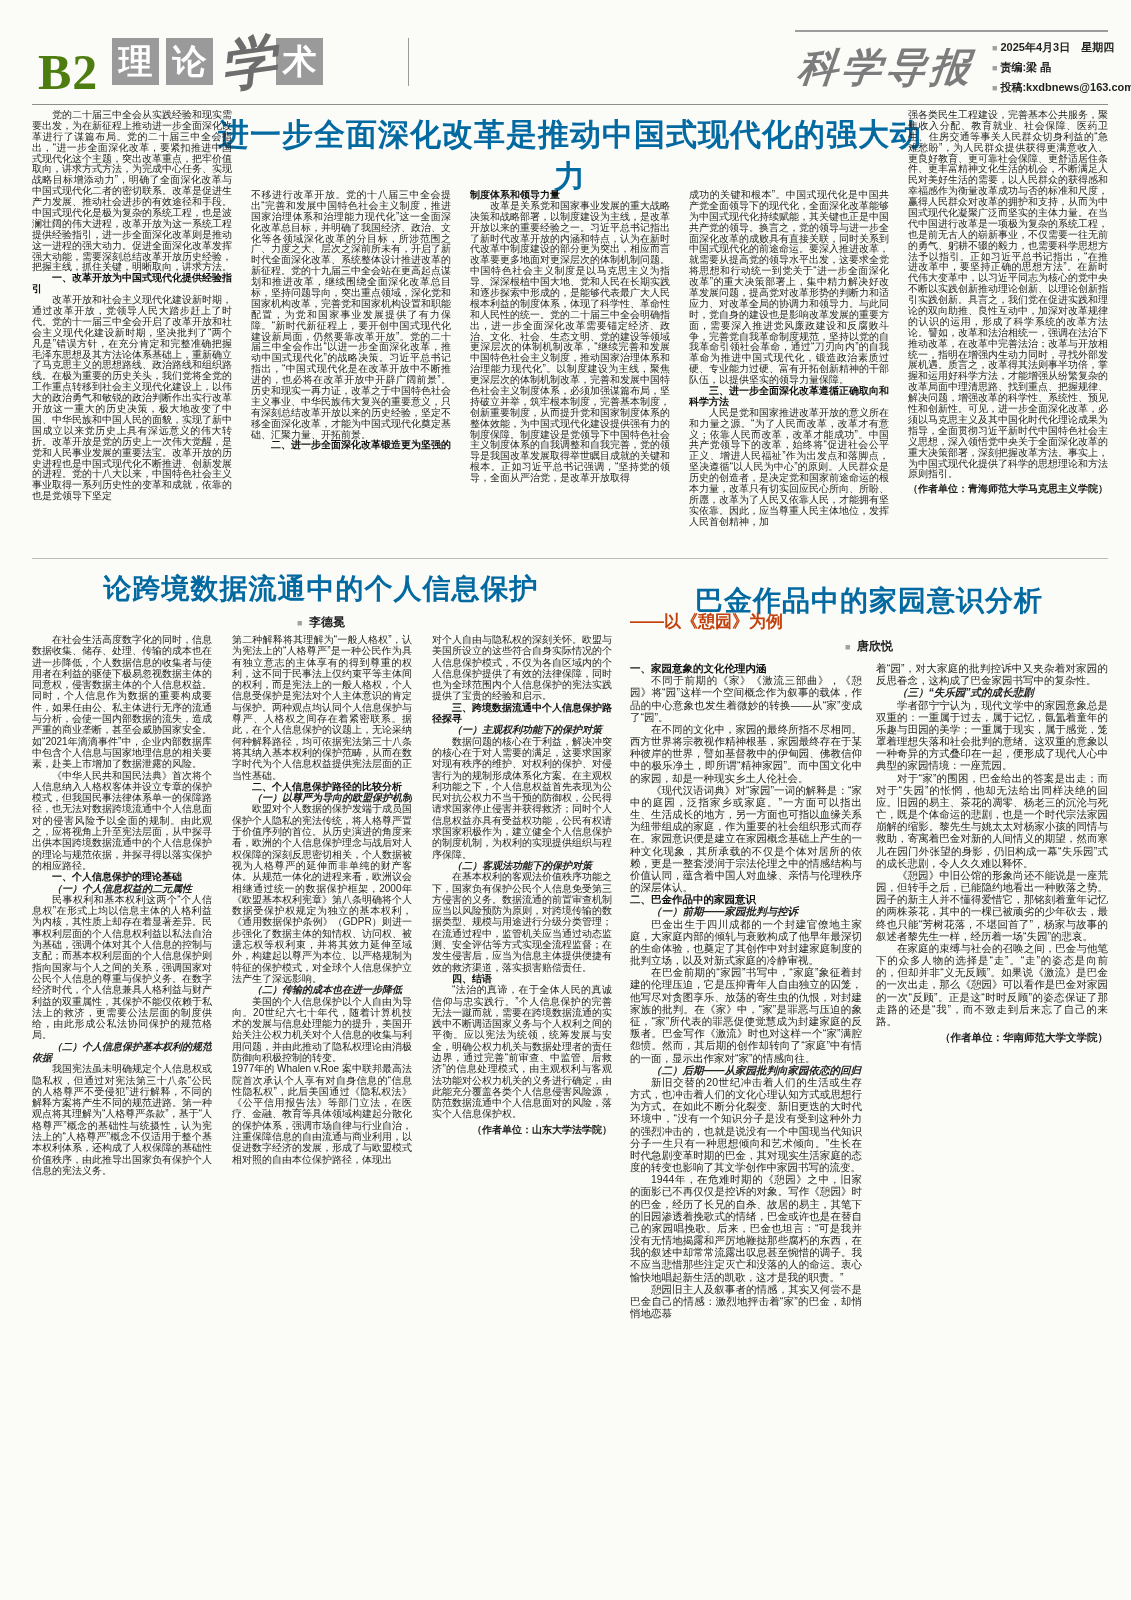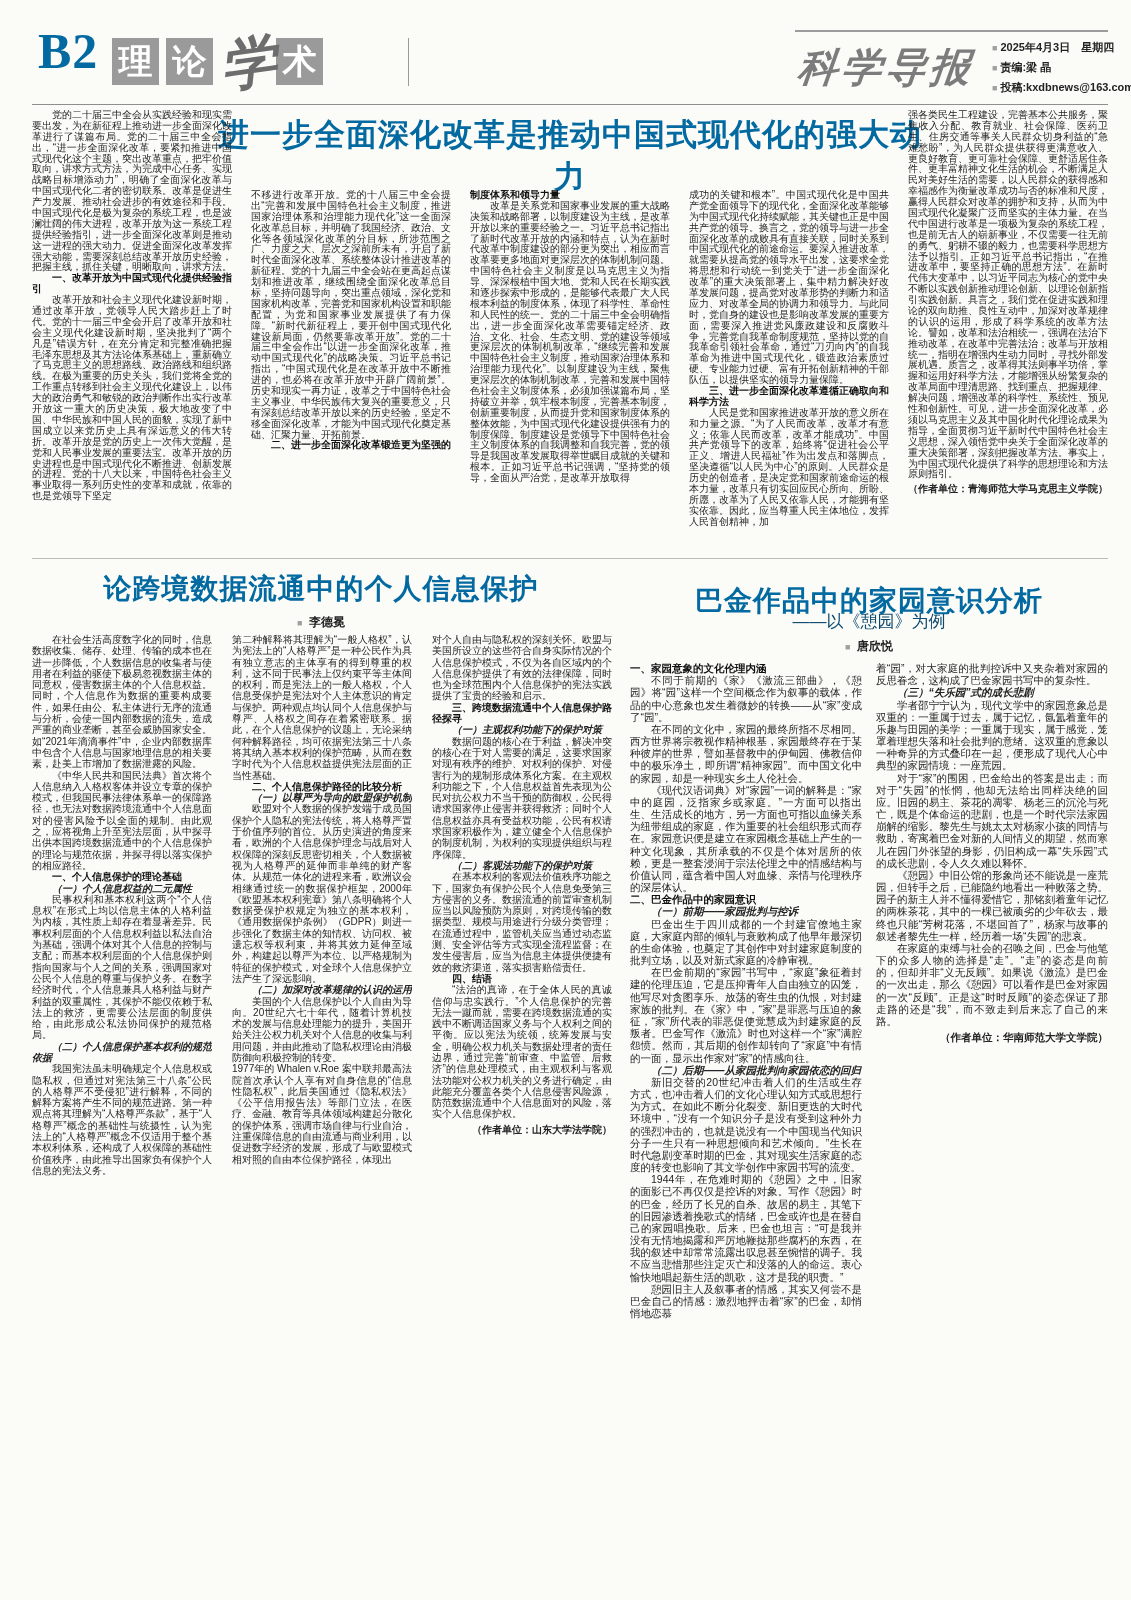--- a/index.html
+++ b/index.html
@@ -3,22 +3,22 @@
 <meta charset="utf-8">
 <style>
   html,body{margin:0;padding:0;}
   body{
     width:1131px;height:1600px;position:relative;overflow:hidden;
     background:#fbfbf8;color:#1c1c1c;
     font-family:"Liberation Sans","DejaVu Sans",sans-serif;
   }
   
   .page-header{position:absolute;left:0;top:0;width:1131px;height:104px;}
-  .edition{position:absolute;left:38px;top:22px;font-family:"Liberation Serif","DejaVu Serif",serif;
-    font-weight:bold;font-size:50px;color:#0369a1;letter-spacing:1px;}
+  .edition{position:absolute;left:38px;top:43px;font-family:"Liberation Serif","DejaVu Serif",serif;
+    font-weight:bold;font-size:50px;color:#4d7c0f;letter-spacing:1px;}
   .sec-boxes{position:absolute;left:112px;top:38px;height:50px;}
   .sec-box{display:inline-block;width:47px;height:47px;background:#9a9a9a;color:#fff;
     font-weight:bold;font-size:34px;line-height:47px;text-align:center;margin-right:7px;vertical-align:top;}
   .sec-script{display:inline-block;width:56px;height:47px;color:#6d6d6d;
     font-family:"Liberation Serif","DejaVu Serif",serif;font-style:italic;font-weight:bold;
     font-size:56px;line-height:50px;text-align:center;transform:rotate(-8deg);vertical-align:top;}
   .sec-rule{position:absolute;left:408px;top:38px;width:1px;height:48px;background:#9a9a9a;}
   .mast-rule{position:absolute;left:795px;top:30px;width:313px;height:2px;background:#9c9c9c;}
   .masthead{position:absolute;left:798px;top:40px;width:190px;
     font-family:"Liberation Serif","DejaVu Serif",serif;font-style:italic;font-weight:bold;
@@ -45,22 +45,22 @@
   .art-top .col{font-size:10px;line-height:1.09;width:200px;}
   .section-divider{position:absolute;left:32px;top:558px;width:1076px;height:1px;background:#bdbdb8;}
   
   .art-left{position:absolute;left:32px;top:570px;width:578px;height:1012px;}
   .art-left .headline{position:absolute;left:0;top:0;width:578px;font-size:28px;}
   .art-left .byline{position:absolute;left:0;top:44px;width:578px;}
   .art-left .col{font-size:10px;line-height:1.13;width:180px;top:64px;height:946px;}
   
   .art-right{position:absolute;left:630px;top:570px;width:478px;height:1012px;}
   .art-right .headline{position:absolute;left:0;top:12px;width:478px;font-size:28px;}
-  .art-right .subtitle{position:absolute;left:0;top:40px;width:478px;text-align:center;
-    font-size:17px;color:#0c4a6e;font-weight:normal;}
+  .art-right .subtitle{position:absolute;left:0;top:40px;width:478px;
+    font-size:17px;color:#c2410c;font-weight:bold;}
   .art-right .byline{position:absolute;left:0;top:68px;width:478px;}
   .art-right .col{font-size:10.5px;line-height:1.16;width:232px;top:92px;height:918px;}
 </style>
 </head>
 <body>
 
 <div class="page-header">
   <div class="edition">B2</div>
   <div class="sec-boxes">
     <span class="sec-box">理</span><span class="sec-box">论</span><span class="sec-script">学</span><span class="sec-box">术</span>
@@ -114,21 +114,21 @@
       <div class="blk hi">（一）个人信息权益的二元属性</div>
       <div class="blk p">民事权利和基本权利这两个“个人信息权”在形式上均以信息主体的人格利益为内核，其性质上却存在着显著差异。民事权利层面的个人信息权利益以私法自治为基础，强调个体对其个人信息的控制与支配；而基本权利层面的个人信息保护则指向国家与个人之间的关系，强调国家对公民个人信息的尊重与保护义务。在数字经济时代，个人信息兼具人格利益与财产利益的双重属性，其保护不能仅依赖于私法上的救济，更需要公法层面的制度供给，由此形成公私法协同保护的规范格局。</div>
       <div class="blk hi">（二）个人信息保护基本权利的规范依据</div>
       <div class="blk p">我国宪法虽未明确规定个人信息权或隐私权，但通过对宪法第三十八条“公民的人格尊严不受侵犯”进行解释，不同的解释方案将产生不同的规范进路。第一种观点将其理解为“人格尊严条款”，基于“人格尊严”概念的基础性与统摄性，认为宪法上的“人格尊严”概念不仅适用于整个基本权利体系，还构成了人权保障的基础性价值秩序，由此推导出国家负有保护个人信息的宪法义务。</div>
     </div>
   <div class="col" style="left:200px;">
       <div class="blk pc">第二种解释将其理解为“一般人格权”，认为宪法上的“人格尊严”是一种公民作为具有独立意志的主体享有的得到尊重的权利，这不同于民事法上仅约束平等主体间的权利，而是宪法上的一般人格权，个人信息受保护是宪法对个人主体意识的肯定与保护。两种观点均认同个人信息保护与尊严、人格权之间存在着紧密联系。据此，在个人信息保护的议题上，无论采纳何种解释路径，均可依据宪法第三十八条将其纳入基本权利的保护范畴，从而在数字时代为个人信息权益提供宪法层面的正当性基础。</div>
       <div class="blk h">二、个人信息保护路径的比较分析</div>
       <div class="blk hi">（一）以尊严为导向的欧盟保护机制</div>
       <div class="blk p">欧盟对个人数据的保护发端于成员国保护个人隐私的宪法传统，将人格尊严置于价值序列的首位。从历史演进的角度来看，欧洲的个人信息保护理念与战后对人权保障的深刻反思密切相关，个人数据被视为人格尊严的延伸而非单纯的财产客体。从规范一体化的进程来看，欧洲议会相继通过统一的数据保护框架，2000年《欧盟基本权利宪章》第八条明确将个人数据受保护权规定为独立的基本权利，《通用数据保护条例》（GDPR）则进一步强化了数据主体的知情权、访问权、被遗忘权等权利束，并将其效力延伸至域外，构建起以尊严为本位、以严格规制为特征的保护模式，对全球个人信息保护立法产生了深远影响。</div>
-      <div class="blk hi">（二）加深对改革规律的认识的运用</div>
+      <div class="blk hi">（二）传输的成本也在进一步降低</div>
       <div class="blk p">美国的个人信息保护以个人自由为导向。20世纪六七十年代，随着计算机技术的发展与信息处理能力的提升，美国开始关注公权力机关对个人信息的收集与利用问题，并由此推动了隐私权理论由消极防御向积极控制的转变。</div>
       <div class="blk pc">1977年的 Whalen v.Roe 案中联邦最高法院首次承认个人享有对自身信息的“信息性隐私权”，此后美国通过《隐私权法》《公平信用报告法》等部门立法，在医疗、金融、教育等具体领域构建起分散化的保护体系，强调市场自律与行业自治，注重保障信息的自由流通与商业利用，以促进数字经济的发展，形成了与欧盟模式相对照的自由本位保护路径，体现出</div>
     </div>
   <div class="col" style="left:400px;">
       <div class="blk pc">对个人自由与隐私权的深刻关怀。欧盟与美国所设立的这些符合自身实际情况的个人信息保护模式，不仅为各自区域内的个人信息保护提供了有效的法律保障，同时也为全球范围内个人信息保护的宪法实践提供了宝贵的经验和启示。</div>
       <div class="blk h">三、跨境数据流通中个人信息保护路径探寻</div>
       <div class="blk hi">（一）主观权利功能下的保护对策</div>
       <div class="blk p">数据问题的核心在于利益，解决冲突的核心在于对人需要的满足，这要求国家对现有秩序的维护、对权利的保护、对侵害行为的规制形成体系化方案。在主观权利功能之下，个人信息权益首先表现为公民对抗公权力不当干预的防御权，公民得请求国家停止侵害并获得救济；同时个人信息权益亦具有受益权功能，公民有权请求国家积极作为，建立健全个人信息保护的制度机制，为权利的实现提供组织与程序保障。</div>
       <div class="blk hi">（二）客观法功能下的保护对策</div>
       <div class="blk p">在基本权利的客观法价值秩序功能之下，国家负有保护公民个人信息免受第三方侵害的义务。数据流通的前置审查机制应当以风险预防为原则，对跨境传输的数据类型、规模与用途进行分级分类管理；在流通过程中，监管机关应当通过动态监测、安全评估等方式实现全流程监督；在发生侵害后，应当为信息主体提供便捷有效的救济渠道，落实损害赔偿责任。</div>

